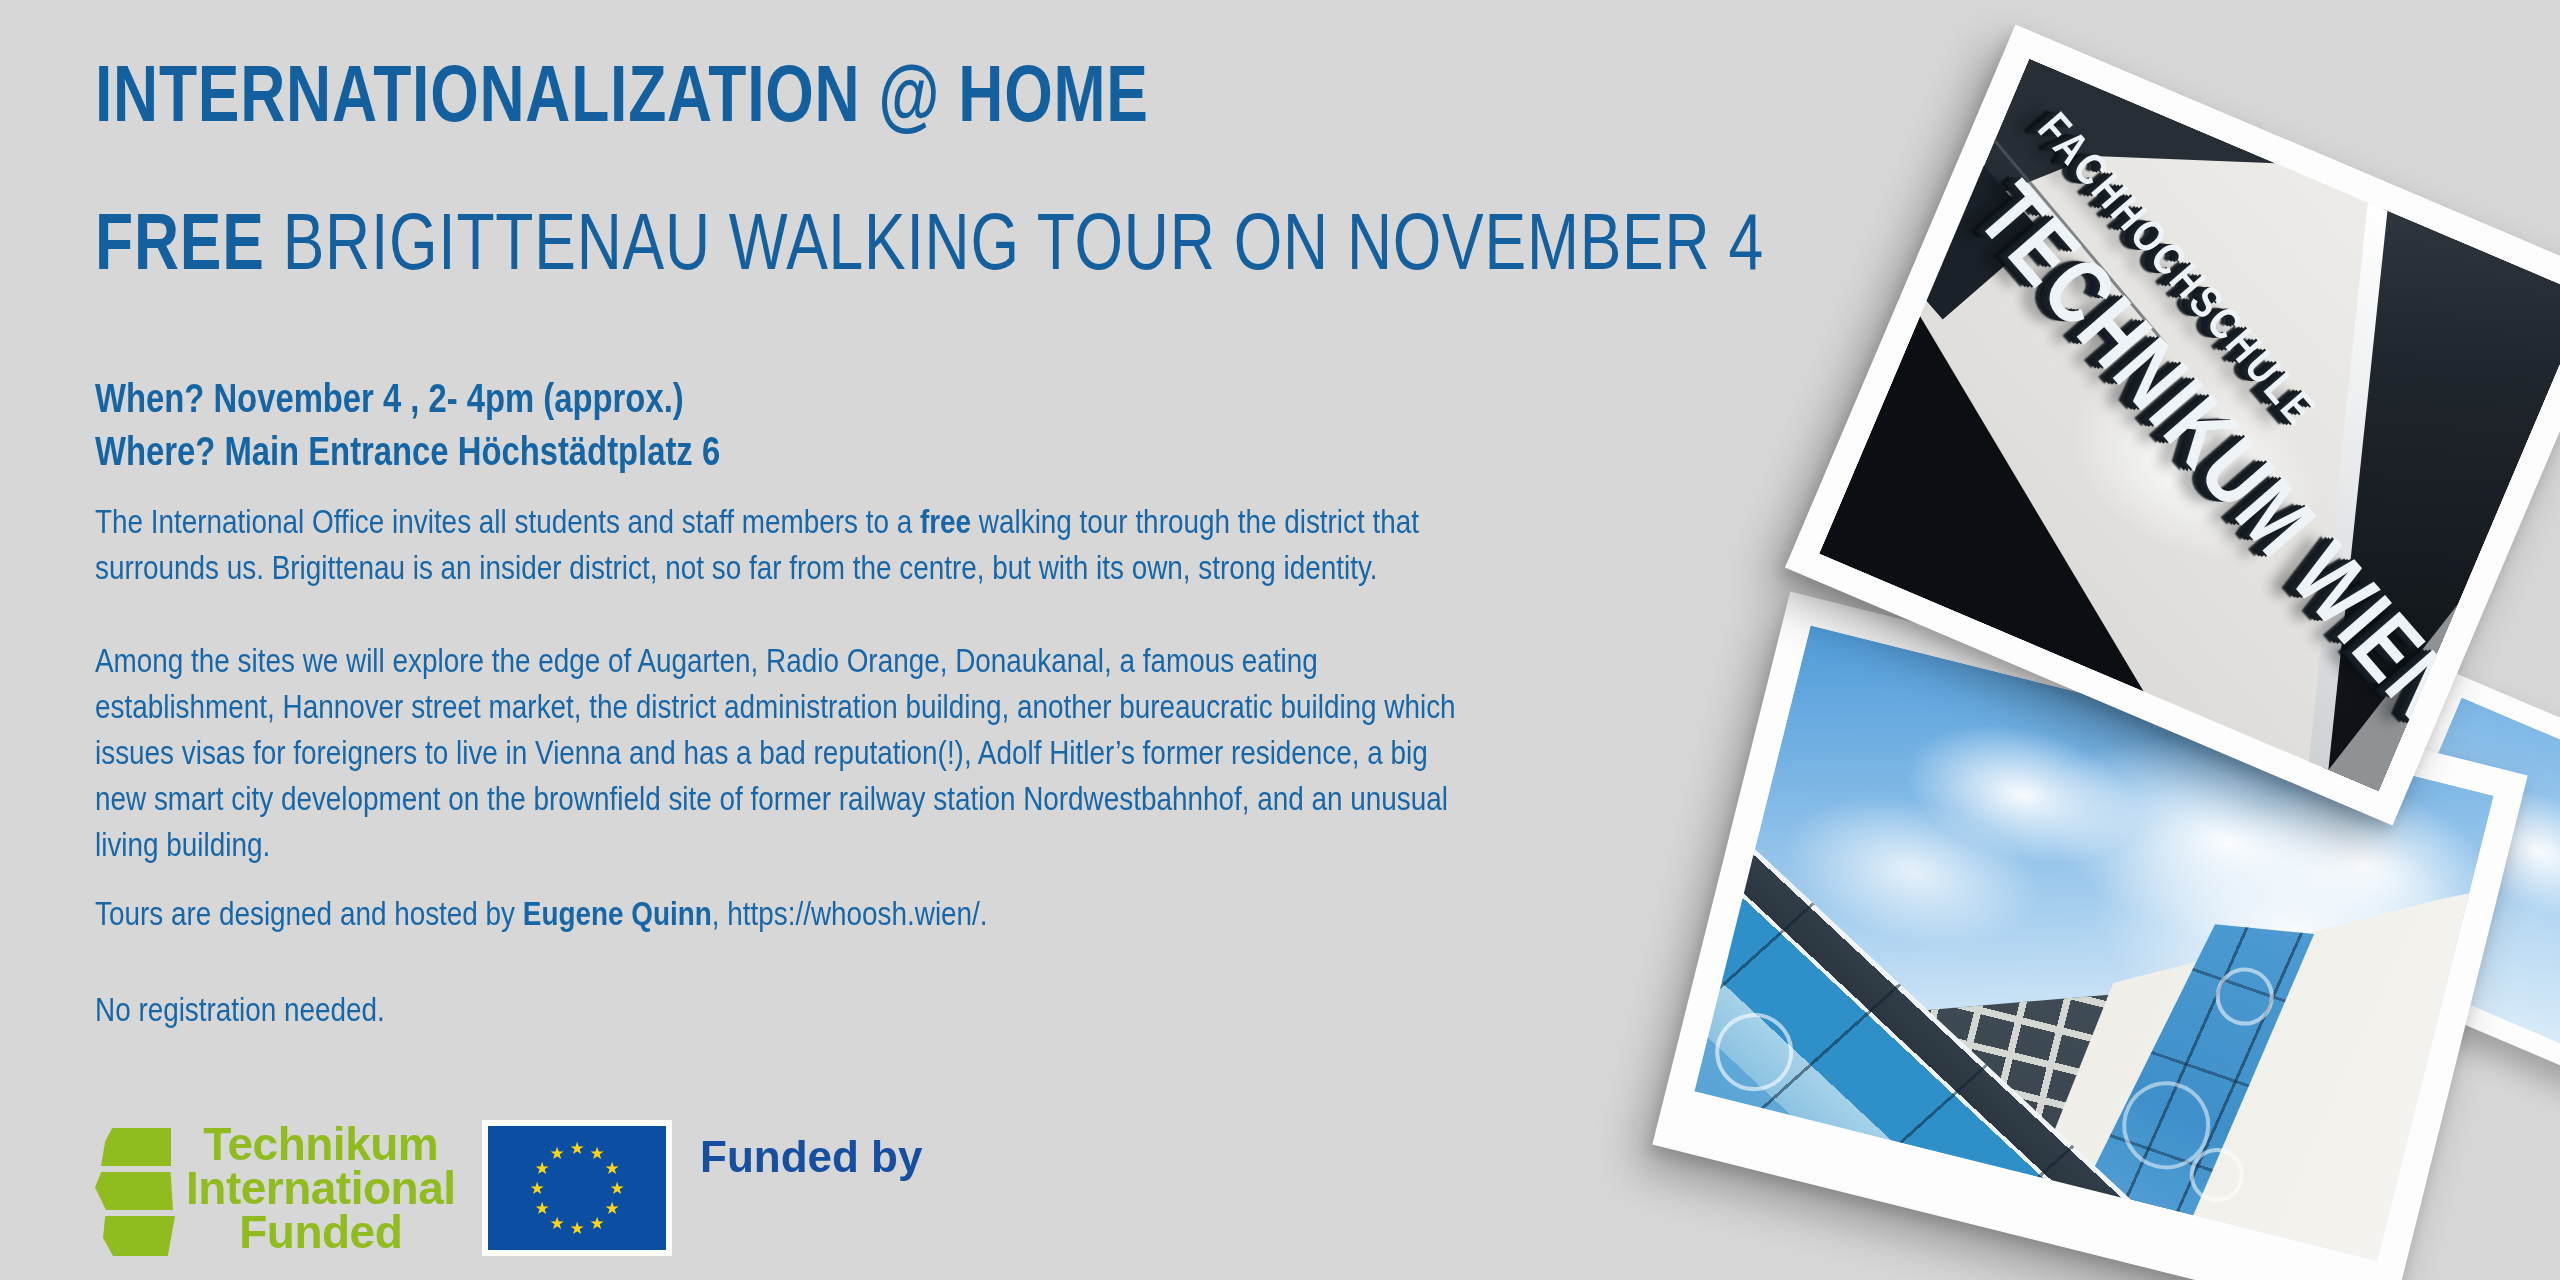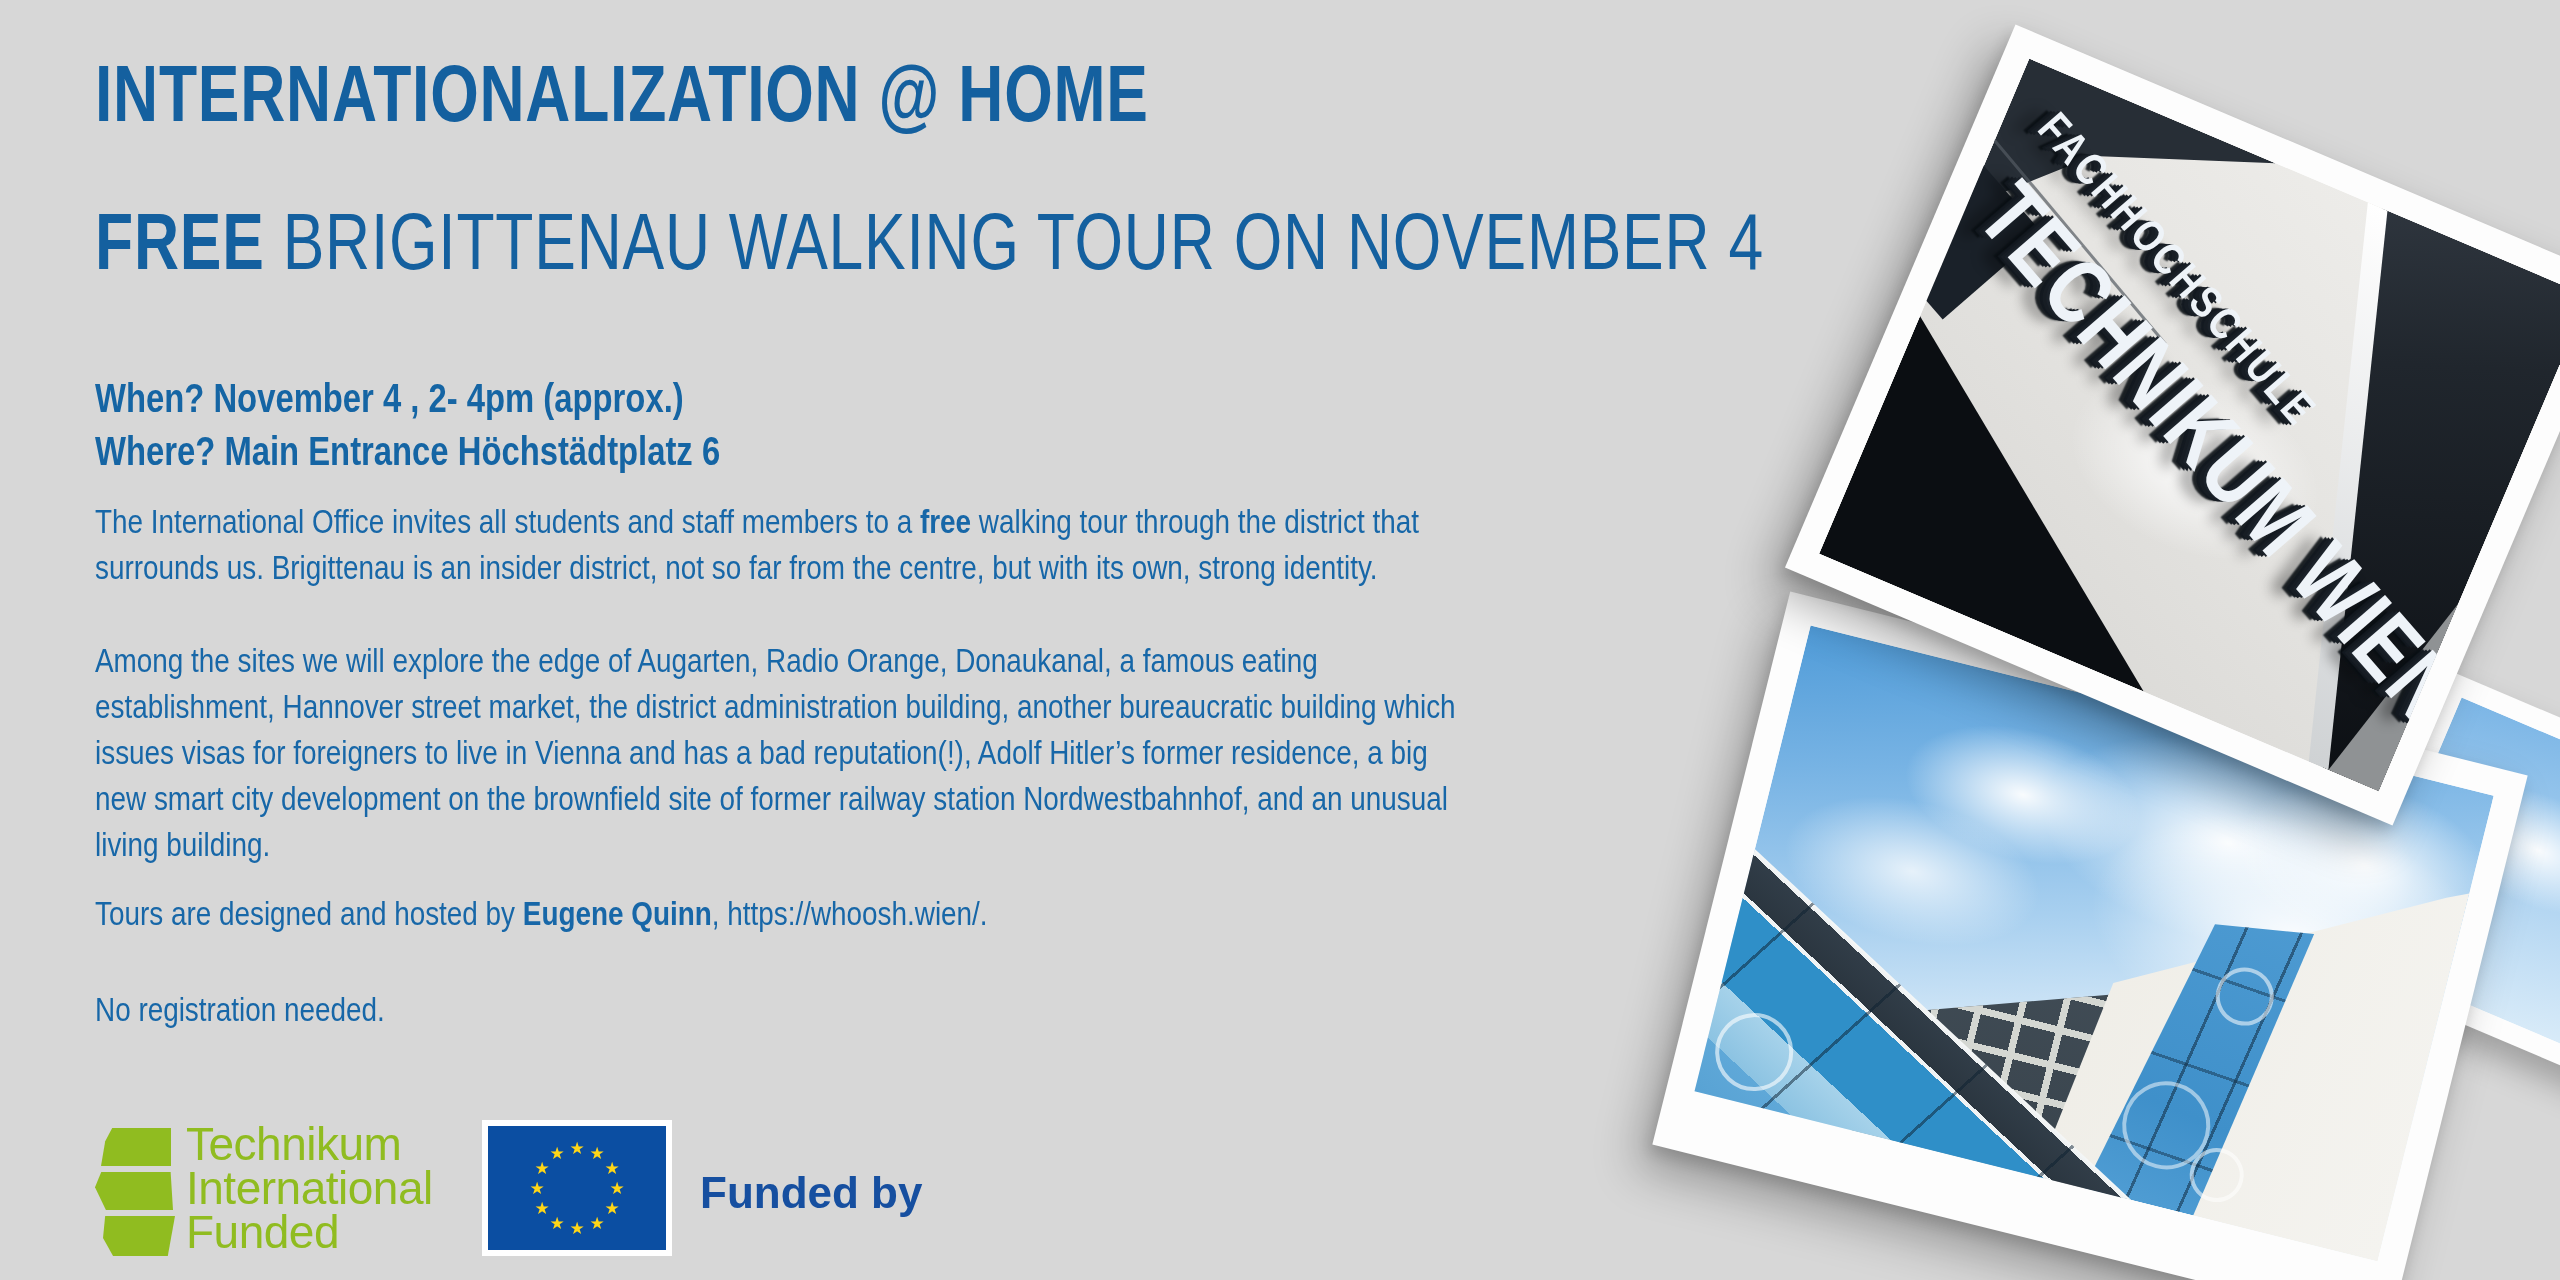--- a/index.html
+++ b/index.html
@@ -15,24 +15,24 @@
   .when{left:95px;top:372px;font-size:40px;font-weight:700;line-height:53px;color:#1565a4;}
   .para{left:95px;font-size:34px;font-weight:400;line-height:46px;color:#1767a8;}
   .para b{font-weight:700;}
   .p1{top:498px;} .p2{top:637px;} .ptours{top:890px;} .pnoreg{top:986px;}
   
   .tech-emblem{left:95px;top:1128px;width:80px;height:128px;}
   .tb{position:absolute;background:#90bc20;}
   .tb1{left:6px;top:0;width:70px;height:38px;clip-path:polygon(16% 0,100% 0,100% 100%,0 100%,6% 35%);}
   .tb2{left:0;top:44px;width:78px;height:38px;clip-path:polygon(8% 0,97% 0,100% 100%,14% 100%,0 40%);}
   .tb3{left:8px;top:88px;width:72px;height:40px;clip-path:polygon(3% 0,100% 0,90% 100%,14% 100%,0 55%);}
-  .tech-text{left:186px;top:1122px;font-size:46px;font-weight:400;line-height:44px;color:#90bc20;letter-spacing:-0.5px;}
+  .tech-text{left:186px;top:1122px;font-size:46px;font-weight:700;line-height:44px;color:#90bc20;letter-spacing:-0.5px;text-align:center;}
   .eu-flag{left:482px;top:1120px;width:178px;height:124px;background:#0b4ea2;border:6px solid #ffffff;}
   .star{position:absolute;color:#ffd617;font-size:17px;transform:translate(-50%,-50%);line-height:1;}
-  .eu-text{left:700px;top:1164px;font-size:44px;font-weight:700;line-height:57px;color:#164fa0;}
+  .eu-text{left:700px;top:1128px;font-size:44px;font-weight:700;line-height:57px;color:#164fa0;}
   
   .polaroid{position:absolute;background:#fdfdfd;box-sizing:border-box;}
   .pimg{position:relative;width:100%;height:100%;overflow:hidden;}
   .pimg > div{position:absolute;}
   .pA{left:1874px;top:130px;width:660px;height:590px;padding:26px;transform:rotate(23deg);z-index:3;
       box-shadow:-12px 26px 46px rgba(0,0,0,.30),-2px 8px 14px rgba(0,0,0,.15);}
   .pB{left:1710px;top:675px;width:760px;height:570px;padding:28px 28px 62px 28px;transform:rotate(14deg);z-index:2;
       box-shadow:-12px 26px 46px rgba(0,0,0,.28),-2px 8px 14px rgba(0,0,0,.14);}
   .pC{left:2375px;top:725px;width:340px;height:320px;padding:20px;transform:rotate(23deg);z-index:1;
       box-shadow:-8px 18px 30px rgba(0,0,0,.25);}

